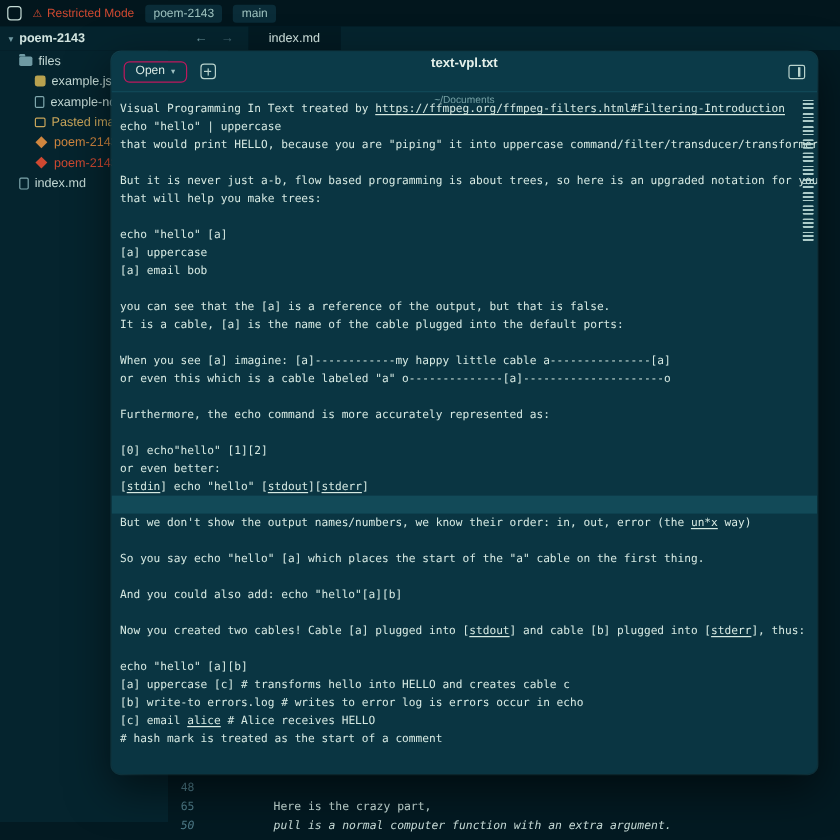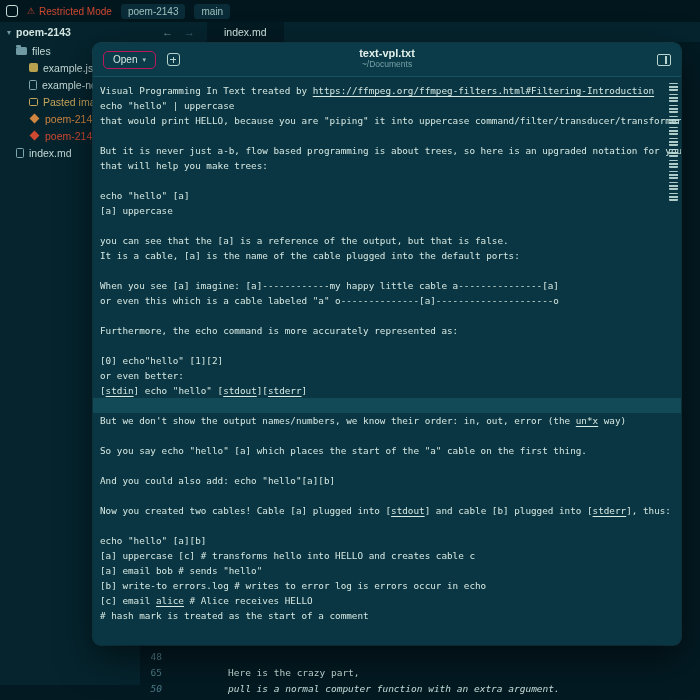--- a/index.html
+++ b/index.html
@@ -48,21 +48,21 @@
     border-radius:8px 8px 0 0;box-sizing:border-box;}
   .open-btn{display:flex;align-items:center;gap:5px;border:1px solid #be185d;border-radius:5px;
     padding:2.5px 9px;font-size:10px;color:#d9eae4;}
   .open-btn .chev{font-size:7px;color:#9dbfc0;}
   .plus-box{width:13px;height:13px;border:1.3px solid #b9d3cd;border-radius:3px;position:relative;box-sizing:border-box;}
   .plus-box::before,.plus-box::after{content:"";position:absolute;background:#b9d3cd;}
   .plus-box::before{left:2.5px;right:2.5px;top:50%;height:1.3px;margin-top:-0.65px;}
   .plus-box::after{top:2.5px;bottom:2.5px;left:50%;width:1.3px;margin-left:-0.65px;}
   .ov-title-wrap{position:absolute;left:50%;top:4px;transform:translateX(-50%);text-align:center;}
   .ov-title{font-size:11px;font-weight:bold;color:#e4f0ea;}
-  .ov-sub{font-size:8.5px;color:#76a1a5;margin-top:0;}
+  .ov-sub{font-size:8.5px;color:#76a1a5;margin-top:19px;}
   .book-ic{margin-left:auto;width:14px;height:12px;border:1.3px solid #b9d3cd;border-radius:2px;position:relative;box-sizing:border-box;}
   .book-ic::before{content:"";position:absolute;top:1px;bottom:1px;right:3.5px;width:1.2px;background:#b9d3cd;}
   .ov-body{position:absolute;top:34px;left:0;right:0;bottom:0;overflow:hidden;padding:6px 0 0 7px;
     font-family:"DejaVu Sans Mono",monospace;font-size:9.3px;color:#d6e9e2;border-radius:0 0 8px 8px;}
   .cl{height:15px;line-height:15px;white-space:pre;}
   .cl.hl{background:#124a58;margin-left:-7px;padding-left:7px;}
   .cl .u{text-decoration:underline;text-underline-offset:2px;text-decoration-thickness:1px;}
   .marks{position:absolute;top:40px;right:3px;width:9px;display:flex;flex-direction:column;gap:3px;}
   .mark{height:8px;border-radius:1px;
     background:repeating-linear-gradient(to bottom,rgba(190,220,216,.9) 0 1.5px,transparent 1.5px 3.2px);}
@@ -160,20 +160,21 @@
   <div class="ov-body" id="overlay-content">
       <div class="cl"><span>Visual Programming In Text treated by </span><span class="u">https://ffmpeg.org/ffmpeg-filters.html#Filtering-Introduction</span></div>
       <div class="cl"><span>echo "hello" | uppercase</span></div>
       <div class="cl"><span>that would print HELLO, because you are "piping" it into uppercase command/filter/transducer/transformer</span></div>
       <div class="cl">&nbsp;</div>
       <div class="cl"><span>But it is never just a-b, flow based programming is about trees, so here is an upgraded notation for you</span></div>
       <div class="cl"><span>that will help you make trees:</span></div>
       <div class="cl">&nbsp;</div>
       <div class="cl"><span>echo "hello" [a]</span></div>
       <div class="cl"><span>[a] uppercase</span></div>
+      <div class="cl"><span>[a] email bob</span></div>
       <div class="cl">&nbsp;</div>
       <div class="cl"><span>you can see that the [a] is a reference of the output, but that is false.</span></div>
       <div class="cl"><span>It is a cable, [a] is the name of the cable plugged into the default ports:</span></div>
       <div class="cl">&nbsp;</div>
       <div class="cl"><span>When you see [a] imagine: [a]------------my happy little cable a---------------[a]</span></div>
       <div class="cl"><span>or even this which is a cable labeled "a" o--------------[a]---------------------o</span></div>
       <div class="cl">&nbsp;</div>
       <div class="cl"><span>Furthermore, the echo command is more accurately represented as:</span></div>
       <div class="cl">&nbsp;</div>
       <div class="cl"><span>[0] echo"hello" [1][2]</span></div>
@@ -183,21 +184,20 @@
       <div class="cl"><span>But we don't show the output names/numbers, we know their order: in, out, error (the </span><span class="u">un*x</span><span> way)</span></div>
       <div class="cl">&nbsp;</div>
       <div class="cl"><span>So you say echo "hello" [a] which places the start of the "a" cable on the first thing.</span></div>
       <div class="cl">&nbsp;</div>
       <div class="cl"><span>And you could also add: echo "hello"[a][b]</span></div>
       <div class="cl">&nbsp;</div>
       <div class="cl"><span>Now you created two cables! Cable [a] plugged into [</span><span class="u">stdout</span><span>] and cable [b] plugged into [</span><span class="u">stderr</span><span>], thus:</span></div>
       <div class="cl">&nbsp;</div>
       <div class="cl"><span>echo "hello" [a][b]</span></div>
       <div class="cl"><span>[a] uppercase [c] # transforms hello into HELLO and creates cable c</span></div>
-      <div class="cl"><span>[a] email bob # sends "hello"</span></div>
       <div class="cl"><span>[b] write-to errors.log # writes to error log is errors occur in echo</span></div>
       <div class="cl"><span>[c] email </span><span class="u">alice</span><span> # Alice receives HELLO</span></div>
       <div class="cl"><span># hash mark is treated as the start of a comment</span></div>
     </div>
   <div class="marks" id="overlay-marks">
       <div class="mark"></div>
       <div class="mark"></div>
       <div class="mark"></div>
       <div class="mark"></div>
       <div class="mark"></div>

